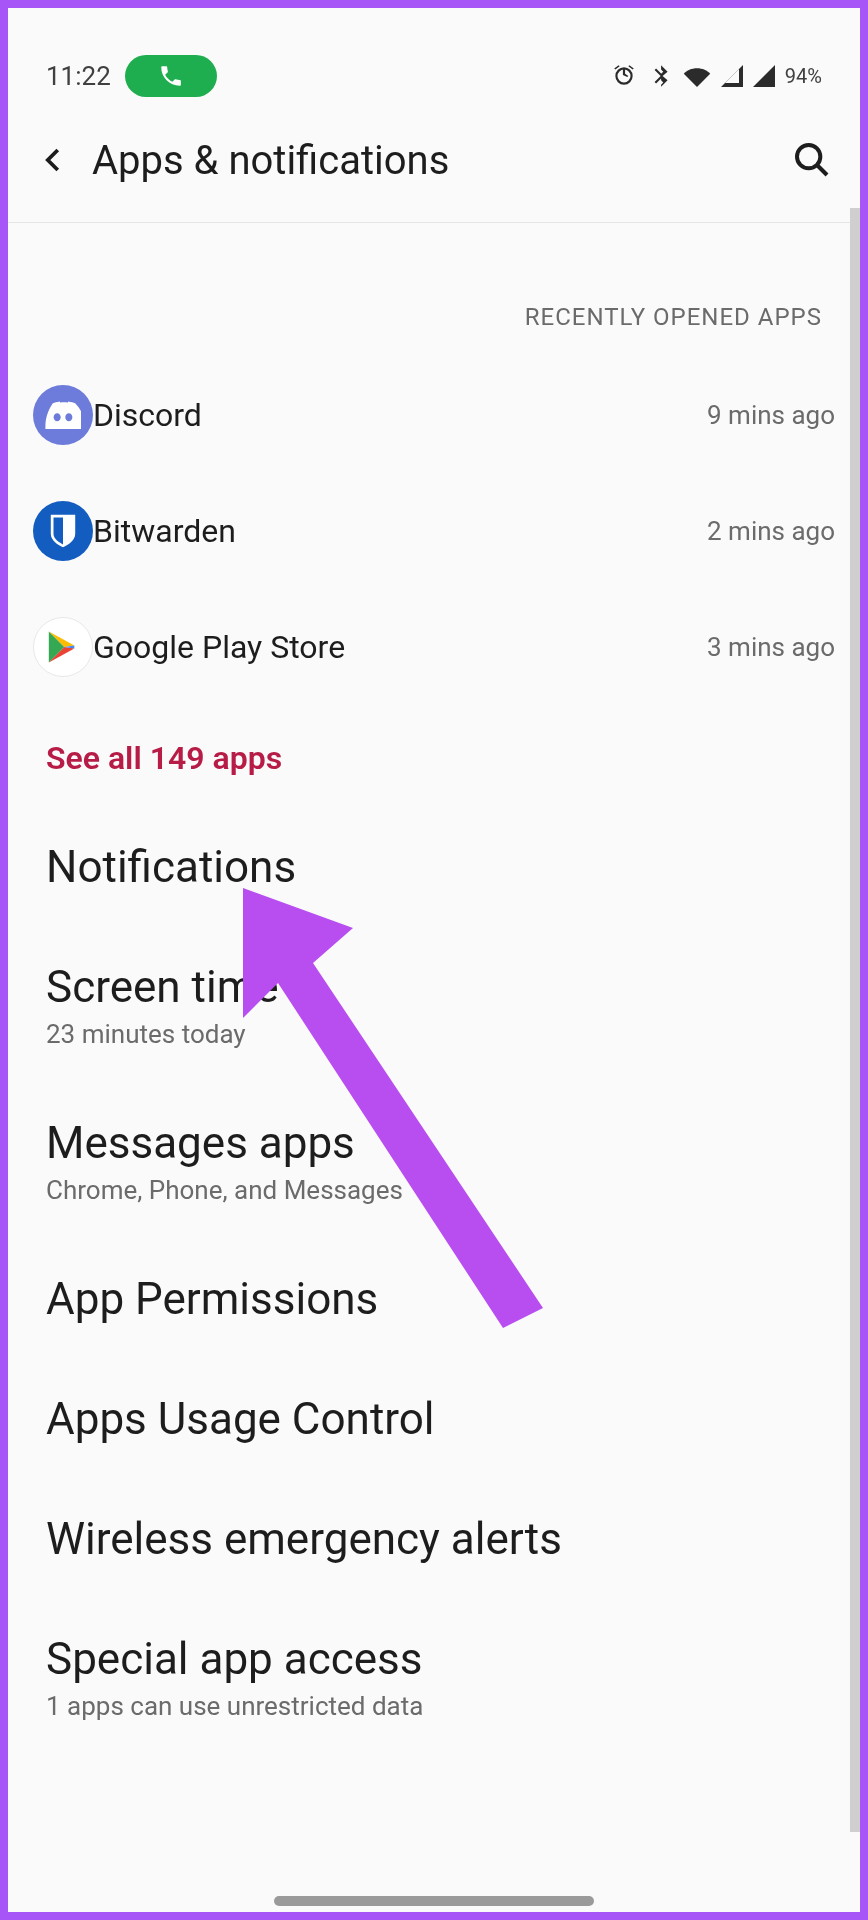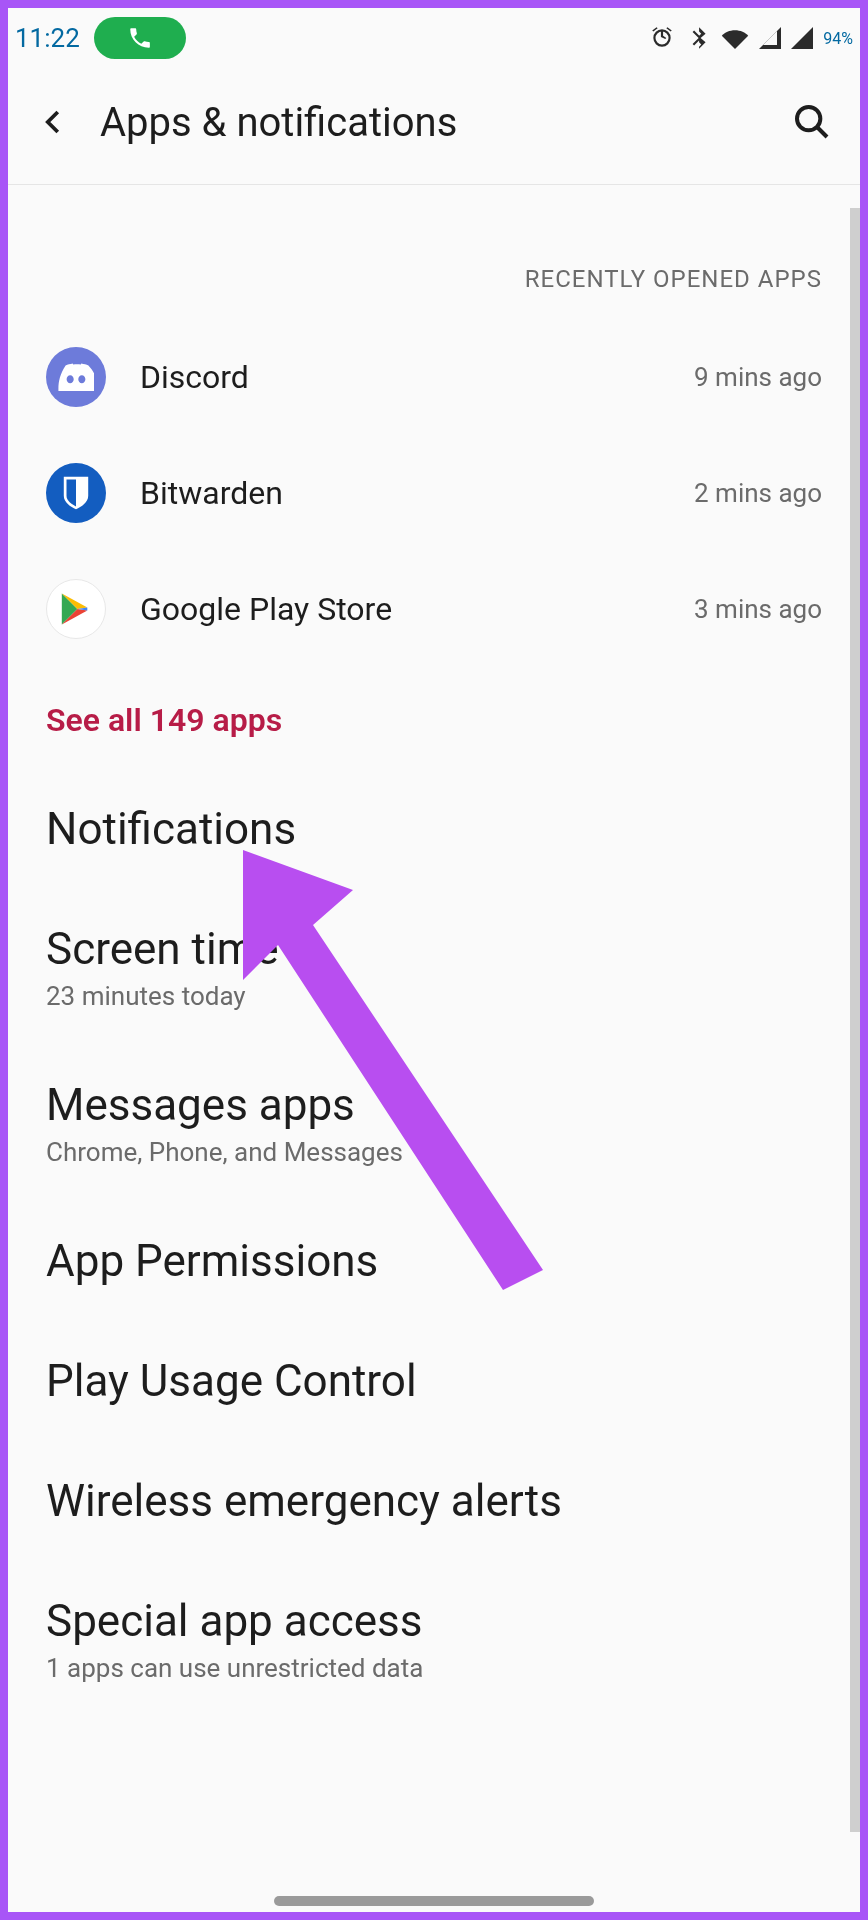--- a/index.html
+++ b/index.html
@@ -25,37 +25,38 @@
     display: flex;
     flex-direction: column;
     overflow: hidden;
     position: relative;
   }
   
   .status-bar {
     height: 60px;
     display: flex;
     align-items: center;
-    padding: 0 7px;
+    padding: 0 38px;
     font-size: 26px;
-    color: #0369a1;
+    color: #404040;
     justify-content: space-between;
+    margin-top: 38px;
   }
   .status-left { display:flex; align-items:center; gap:14px; }
   .call-pill {
     background: #1fae4f;
     border-radius: 30px;
     width: 92px;
     height: 42px;
     display:flex;
     align-items:center;
     justify-content:center;
     color:#fff;
   }
-  .status-right { display:flex; align-items:center; gap:10px; font-size:16px; }
+  .status-right { display:flex; align-items:center; gap:10px; font-size:20px; }
   .status-right svg, .status-right .tri { flex:0 0 auto; }
   .tri {
     width:0; height:0;
     border-style:solid;
     border-width:0 0 22px 22px;
     border-color: transparent transparent #2b2b2b transparent;
     position:relative;
   }
   .tri.outline::after{
     content:"";
@@ -63,39 +64,38 @@
     width:0;height:0;border-style:solid;
     border-width:0 0 14px 14px;
     border-color:transparent transparent #fafafa transparent;
   }
   
   .header {
     display:flex;
     align-items:center;
     padding: 30px 24px 38px 24px;
     border-bottom:1px solid #e5e5e5;
-    gap: 24px;
+    gap: 16px;
   }
   .back-btn { width:44px; height:44px; display:flex;align-items:center;justify-content:center;}
   .header-title { font-size:40px; color:#1d1d1d; flex:1; }
   .search-btn { width:48px;height:48px;display:flex;align-items:center;justify-content:center;}
   
   .content { flex:1; overflow-y:auto; padding: 0 0 0 0; position:relative;}
   .section-label {
     color:#6b6b6b;
     font-size:24px;
     letter-spacing:1px;
     padding: 80px 38px 26px 38px;
     text-align: right;
   }
   .app-row {
     display:flex;
     align-items:center;
-    padding: 28px 38px;
-    gap: 34px;
+    padding: 28px 25px;
   }
   .app-icon {
     width:60px;height:60px;border-radius:50%;
     display:flex;align-items:center;justify-content:center;
     flex:0 0 60px;
     font-size:30px;color:#fff;
   }
   .app-name { font-size:32px; color:#1d1d1d; flex:1; }
   .app-time { font-size:26px; color:#6b6b6b; }
   .see-all {
@@ -228,21 +228,21 @@
         <div class="setting-sub">23 minutes today</div>
       </div>
       <div class="setting-row">
         <div class="setting-title">Messages apps</div>
         <div class="setting-sub">Chrome, Phone, and Messages</div>
       </div>
       <div class="setting-row">
         <div class="setting-title">App Permissions</div>
       </div>
       <div class="setting-row">
-        <div class="setting-title">Play Usage Control</div>
+        <div class="setting-title">Apps Usage Control</div>
       </div>
       <div class="setting-row">
         <div class="setting-title">Wireless emergency alerts</div>
       </div>
       <div class="setting-row">
         <div class="setting-title">Special app access</div>
         <div class="setting-sub">1 apps can use unrestricted data</div>
       </div>
 
       <svg class="arrow-svg" width="340" height="440" viewBox="0 0 340 440">

